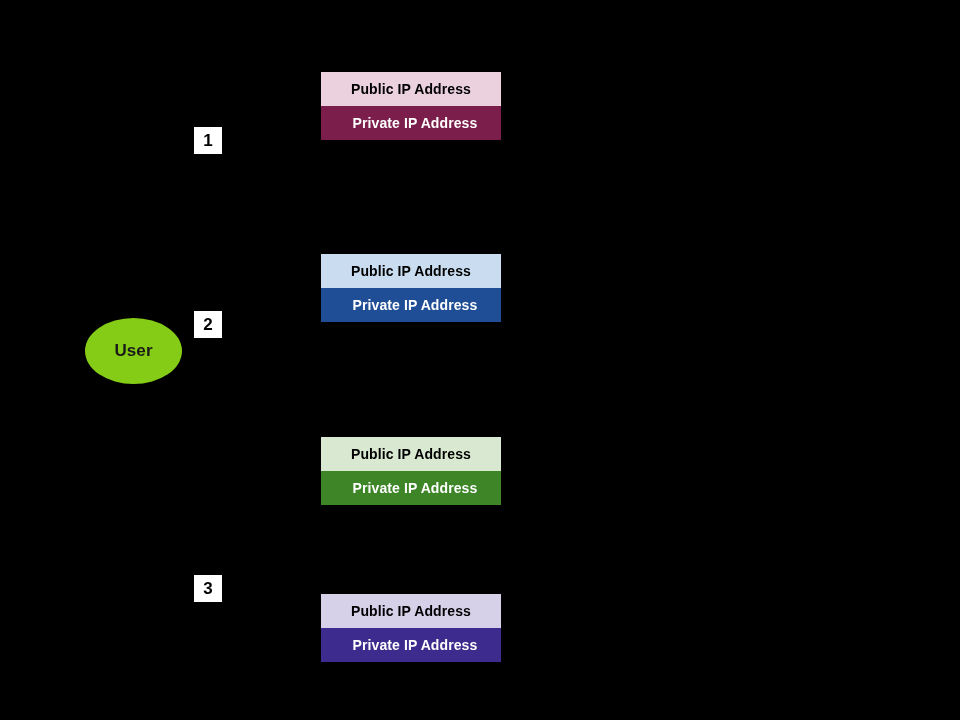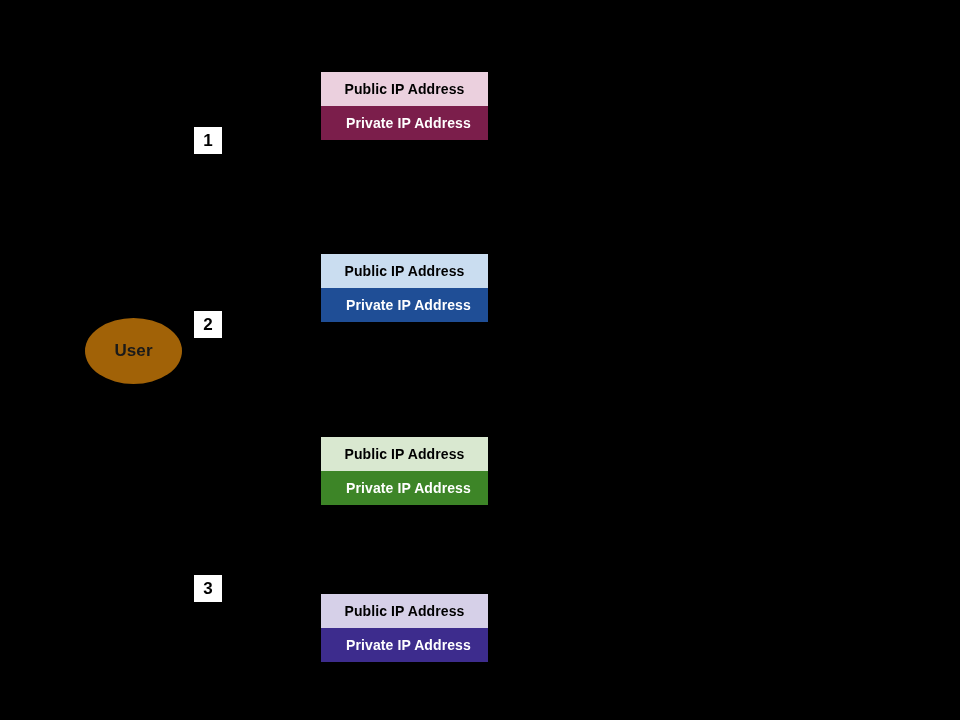--- a/index.html
+++ b/index.html
@@ -50,21 +50,21 @@
   .step-badge-label {
     font-size: 17px;
     font-weight: bold;
     color: #000000;
     line-height: 1;
   }
 
   
   .ip-box {
     position: absolute;
-    width: 167px;
+    width: 180px;
     box-sizing: border-box;
     display: flex;
     flex-direction: column;
   }
   .ip-row {
     height: 34px;
     display: flex;
     align-items: center;
     justify-content: center;
     box-sizing: border-box;
@@ -76,21 +76,21 @@
     letter-spacing: 0.1px;
   }
   .ip-row-public .ip-row-label { color: #000000; }
   .ip-row-private .ip-row-label { color: #FFFFFF; margin-left: 8px; }
 </style>
 </head>
 <body>
 
 <div id="canvas" style="background: rgb(0, 0, 0);">
 
-  <div class="user-node" id="user-node" style="left: 85px; top: 318px; width: 97px; height: 66px; background: #a16207;">
+  <div class="user-node" id="user-node" style="left: 85px; top: 318px; width: 97px; height: 66px; background: #84cc16;">
     <span class="user-node-label" style="color: rgb(26, 26, 26);">User</span>
   </div>
 
   <div class="step-badge" id="step-badge-0" style="left: 194px; top: 127px; width: 28px; height: 27px; background: rgb(255, 255, 255);">
     <span class="step-badge-label" style="color: rgb(0, 0, 0);">1</span>
   </div>
   <div class="step-badge" id="step-badge-1" style="left: 194px; top: 311px; width: 28px; height: 27px; background: rgb(255, 255, 255);">
     <span class="step-badge-label" style="color: rgb(0, 0, 0);">2</span>
   </div>
   <div class="step-badge" id="step-badge-2" style="left: 194px; top: 575px; width: 28px; height: 27px; background: rgb(255, 255, 255);">

